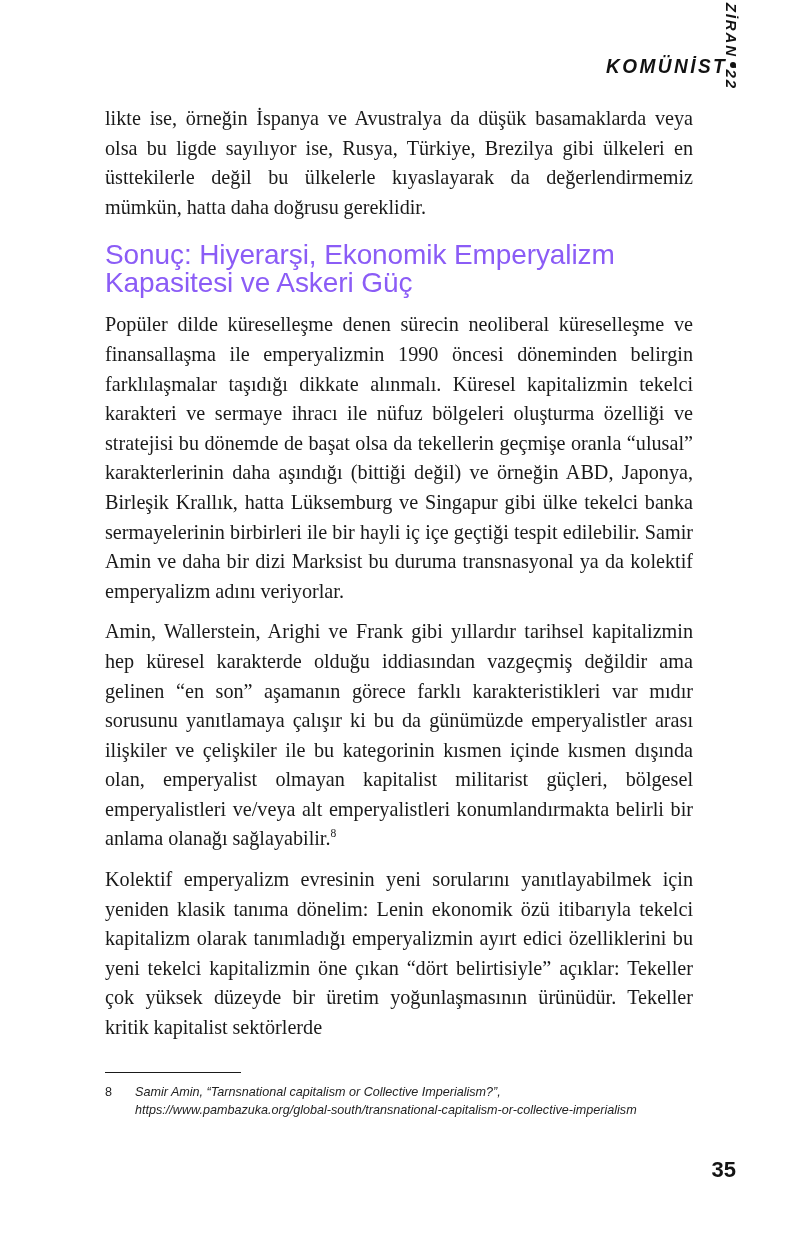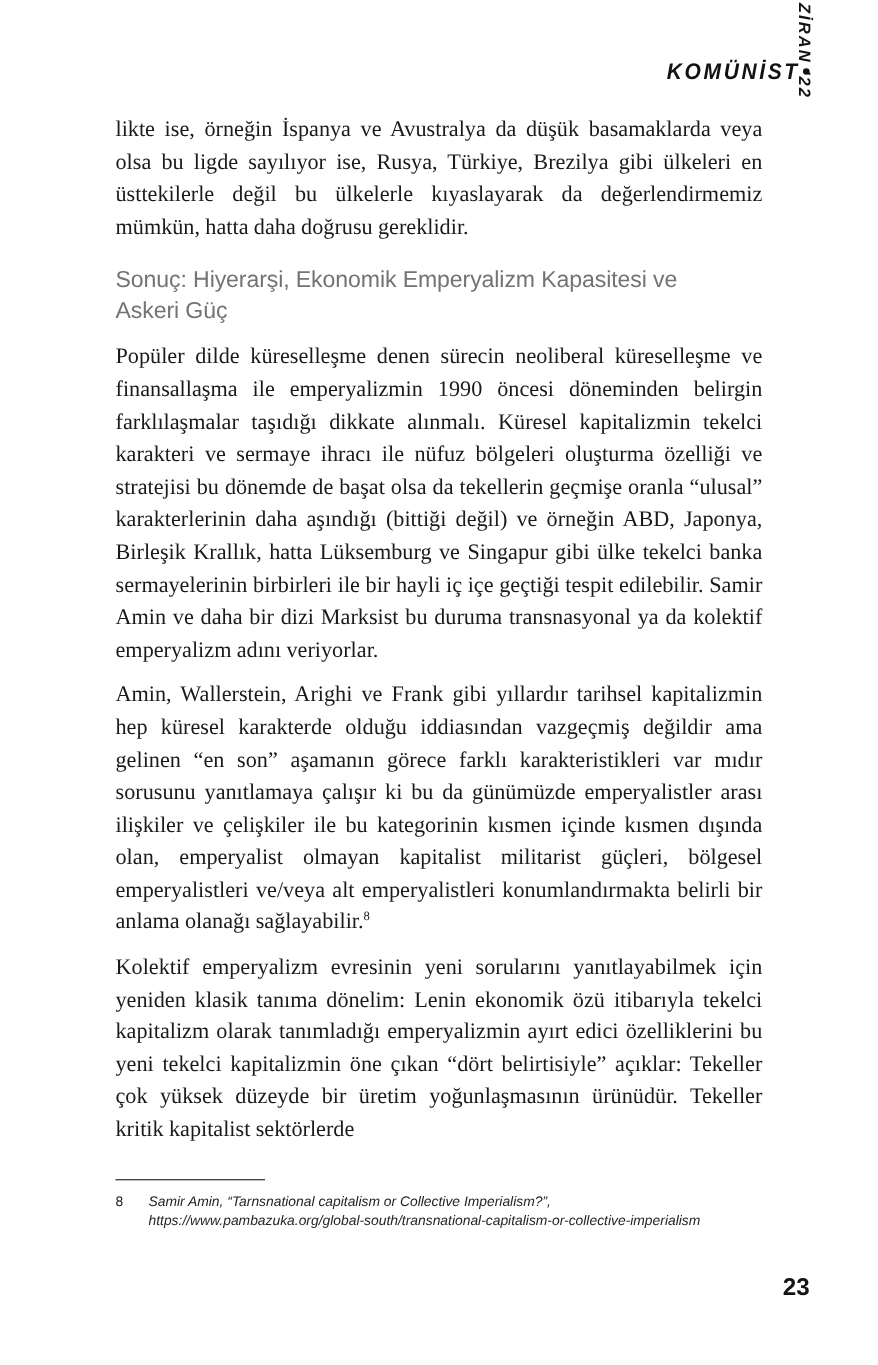--- a/index.html
+++ b/index.html
@@ -91,24 +91,24 @@
   }
 
   p.body-par:last-child {
     margin-bottom: 0;
   }
 
   .section-heading {
     margin: 19px 0 13px 0;
     font-family: "Liberation Sans", sans-serif;
     font-weight: normal;
-    font-size: 21px;
+    font-size: 28px;
     line-height: 28px;
     letter-spacing: -0.1px;
-    color: #737373;
+    color: #8b5cf6;
     max-width: 520px;
   }
 
   sup.fn-ref {
     font-size: 11.5px;
     vertical-align: super;
     line-height: 0;
   }
 
   
@@ -185,15 +185,15 @@
   </div>
 
   <div class="footnote-area">
     <div class="footnote-rule"></div>
     <div class="footnote">
       <span class="footnote-num">8</span>
       <span class="footnote-text">Samir Amin, “Tarnsnational capitalism or Collective Imperialism?”, https://www.pambazuka.org/global-south/transnational-capitalism-or-collective-imperialism</span>
     </div>
   </div>
 
-  <div class="folio">23</div>
+  <div class="folio">35</div>
 
 </div>
 
 </body></html>

